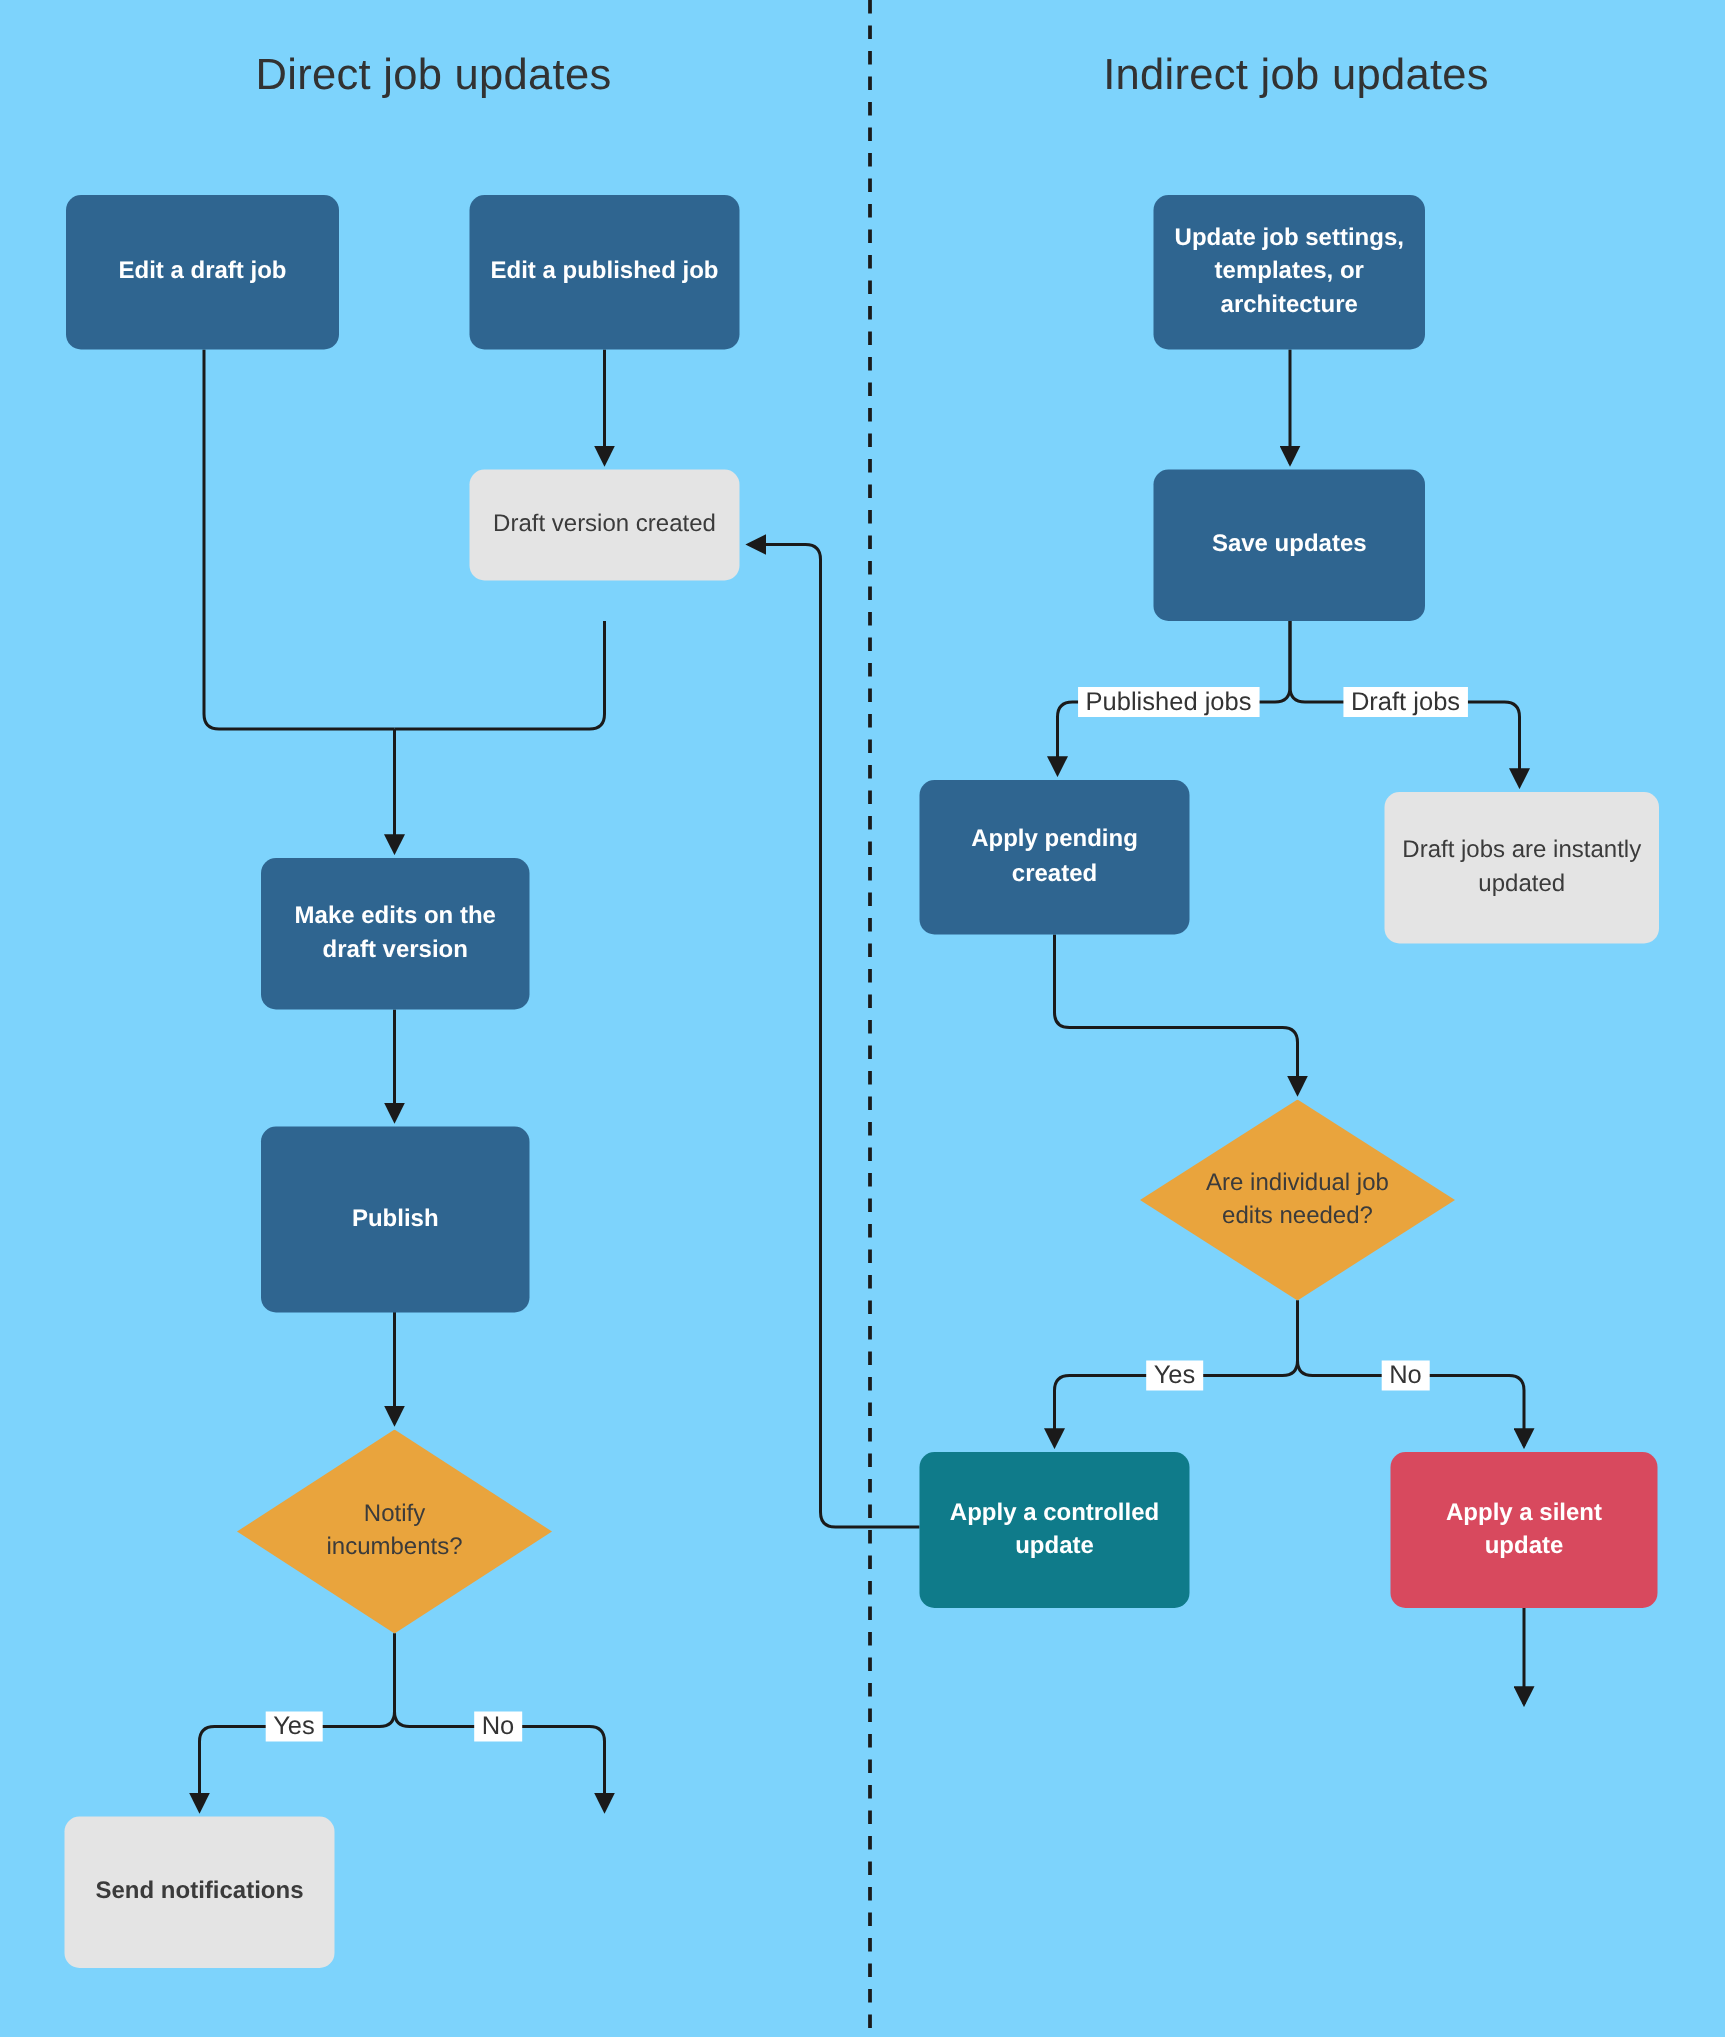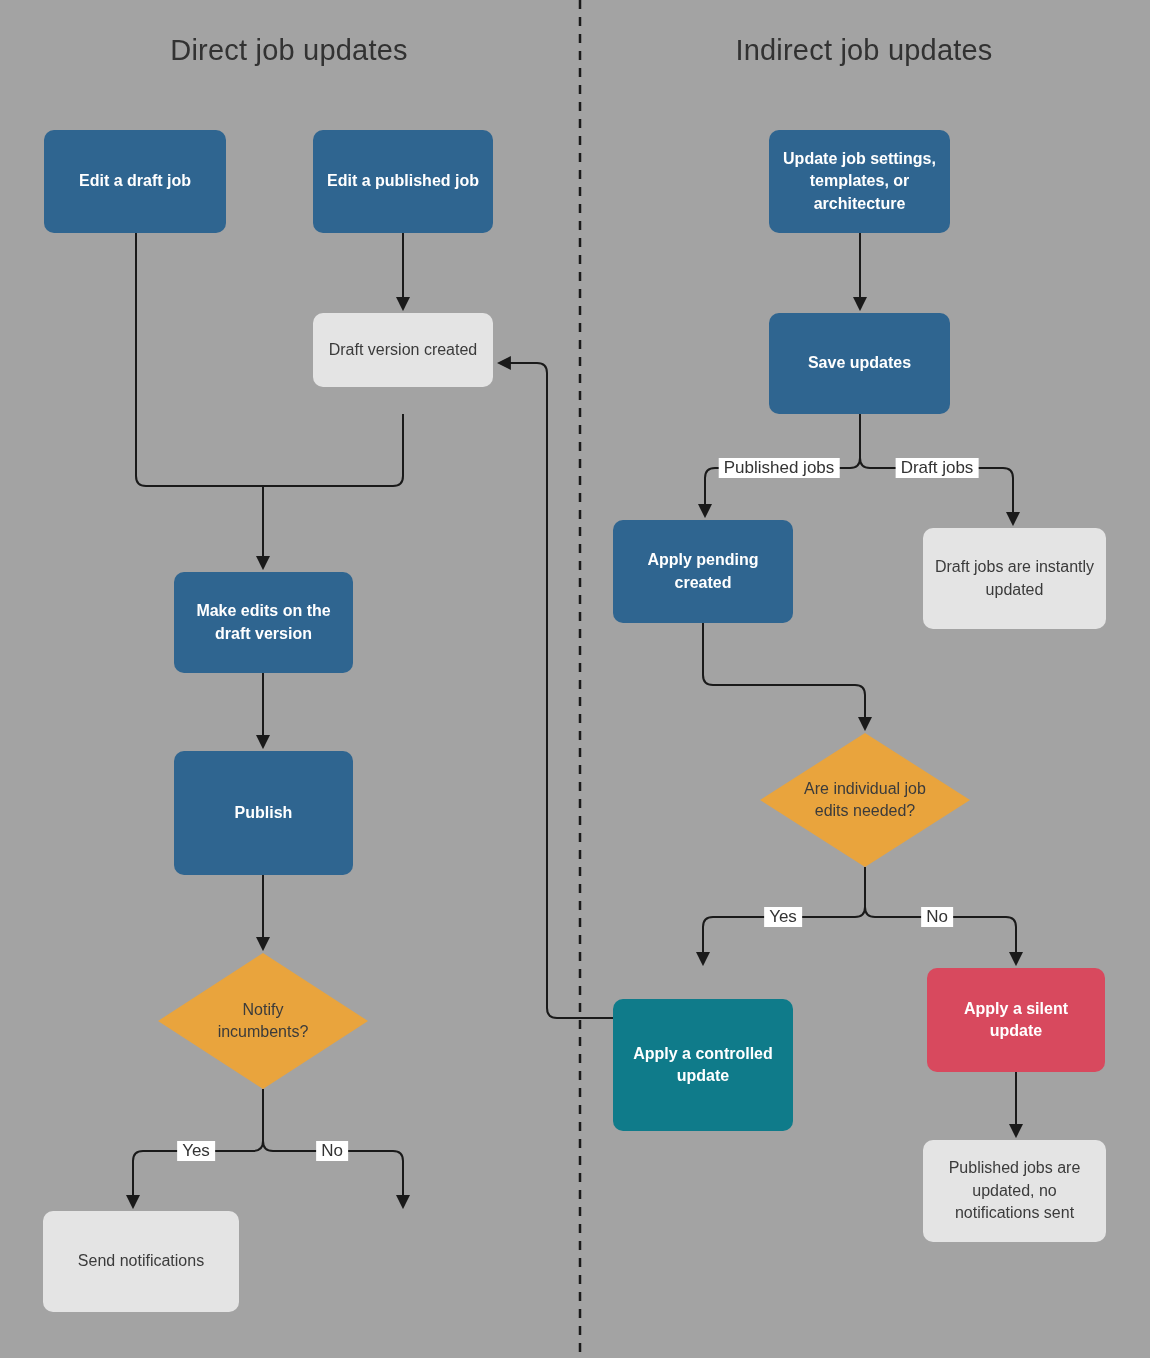--- a/index.html
+++ b/index.html
@@ -15,21 +15,21 @@
   }
   * { margin: 0; padding: 0; box-sizing: border-box; }
   body {
     font-family: "Liberation Sans", "DejaVu Sans", sans-serif;
     background: #ffffff;
   }
   .canvas {
     position: relative;
     width: 1150px;
     height: 1358px;
-    background: #a3a3a3;
+    background: #7dd3fc;
     overflow: hidden;
   }
   .connector-layer {
     position: absolute;
     inset: 0;
     width: 1150px;
     height: 1358px;
   }
   .section-title {
     position: absolute;
@@ -126,47 +126,44 @@
   </div>
   <div class="node process" style="left:174px; top:572px; width:179px; height:101px;">
     <span class="node-label">Make edits on the draft version</span>
   </div>
   <div class="node process" style="left:174px; top:751px; width:179px; height:124px;">
     <span class="node-label">Publish</span>
   </div>
   <div class="node decision" style="left:158px; top:953px; width:210px; height:136px;">
     <span class="node-label">Notify incumbents?</span>
   </div>
-  <div class="node terminal" style="left:43px; top:1211px; width:196px; height:101px;">
+  <div class="node terminal" style="left:43px; top:1211px; width:180px; height:101px;font-weight:bold;">
     <span class="node-label">Send notifications</span>
   </div>
 
   <div class="node process" style="left:769px; top:313px; width:181px; height:101px;">
     <span class="node-label">Save updates</span>
   </div>
   <div class="node process" style="left:769px; top:130px; width:181px; height:103px;">
     <span class="node-label">Update job settings, templates, or architecture</span>
   </div>
   <div class="node process" style="left:613px; top:520px; width:180px; height:103px;">
     <span class="node-label">Apply pending created</span>
   </div>
   <div class="node terminal" style="left:923px; top:528px; width:183px; height:101px;">
     <span class="node-label">Draft jobs are instantly updated</span>
   </div>
   <div class="node decision" style="left:760px; top:733px; width:210px; height:134px;">
     <span class="node-label">Are individual job edits needed?</span>
   </div>
-  <div class="node controlled" style="left:613px; top:999px; width:180px; height:132px;">
+  <div class="node controlled" style="left:613px; top:968px; width:180px; height:104px;">
     <span class="node-label">Apply a controlled update</span>
   </div>
   <div class="node silent" style="left:927px; top:968px; width:178px; height:104px;">
     <span class="node-label">Apply a silent update</span>
-  </div>
-  <div class="node terminal" style="left:923px; top:1140px; width:183px; height:102px;">
-    <span class="node-label">Published jobs are updated, no notifications sent</span>
   </div>
 
   <span class="edge-label" style="left:779px; top:468px;">Published jobs</span>
   <span class="edge-label" style="left:937px; top:468px;">Draft jobs</span>
   <span class="edge-label" style="left:783px; top:917px;">Yes</span>
   <span class="edge-label" style="left:937px; top:917px;">No</span>
   <span class="edge-label" style="left:196px; top:1151px;">Yes</span>
   <span class="edge-label" style="left:332px; top:1151px;">No</span>
 
 </div>

